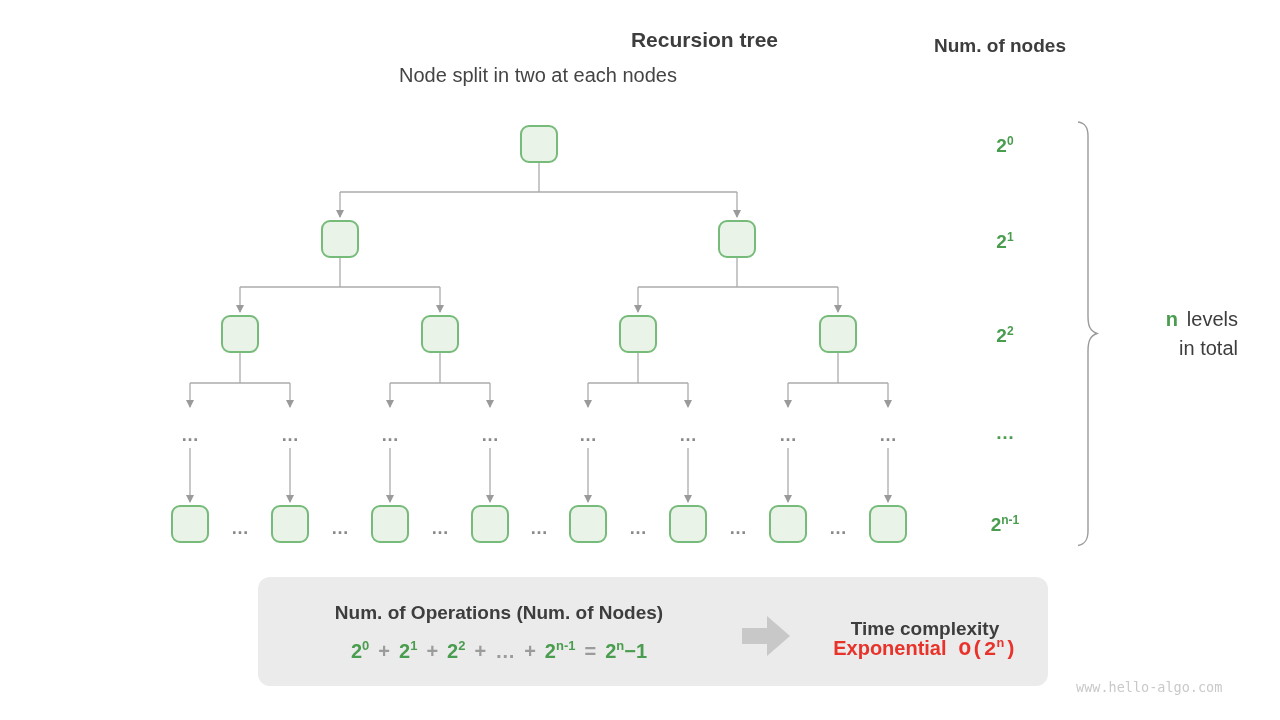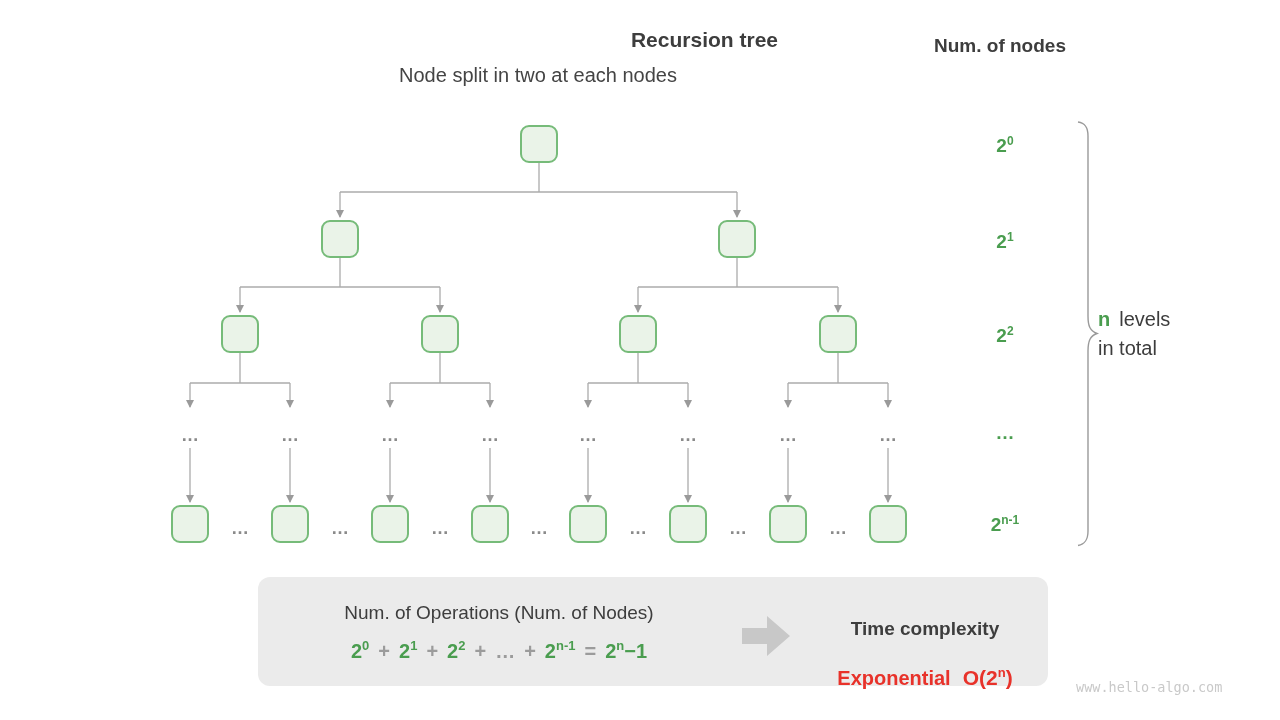--- a/index.html
+++ b/index.html
@@ -22,40 +22,40 @@
 
   .node{ position:absolute; width:38px; height:38px; border:2.5px solid var(--node-border);
          background:var(--node-fill); border-radius:9px; }
   .dots{ position:absolute; width:34px; height:20px; line-height:20px; text-align:center;
          font-size:18px; font-weight:bold; color:#8a8a8a; }
 
   .level-label{ position:absolute; left:960px; width:90px; height:26px; line-height:26px;
          text-align:center; font-size:19px; font-weight:bold; color:var(--green); }
   .level-label sup{ font-size:12px; }
 
-  .n-note{ position:absolute; left:1098px; top:305px; width:140px; text-align:left;
+  .n-note{ position:absolute; left:1098px; top:305px; width:140px; text-align:right;
          font-size:20px; color:var(--dark-text); line-height:29px; }
   .n-note .n{ color:var(--green); font-weight:bold; margin-right:9px; }
 
   .summary-box{ position:absolute; left:258px; top:577px; width:790px; height:109px;
          background:var(--box-bg); border-radius:12px; }
   .ops-title{ position:absolute; left:276px; top:602px; width:446px; text-align:center;
-         font-size:19px; font-weight:normal; color:var(--dark-text); }
+         font-size:19px; font-weight:bold; color:var(--dark-text); }
   .formula{ position:absolute; left:276px; top:638px; width:446px; display:flex;
          justify-content:center; align-items:baseline; column-gap:9px;
          font-size:20px; font-weight:bold; }
   .formula sup, .tc-value sup{ font-size:13px; }
   .tok.green{ color:var(--green); }
   .tok.gray{ color:var(--gray-text); }
   .tc-title{ position:absolute; left:800px; top:602px; width:250px; text-align:center;
          font-size:19px; font-weight:bold; color:var(--dark-text);margin-top:16px; }
   .tc-value{ position:absolute; left:800px; top:636px; width:250px; display:flex;
          justify-content:center; align-items:baseline; column-gap:12px;
-         font-size:20px; font-weight:bold; color:var(--red);margin-top:29px; }
-  .tc-value .mono{ font-family:Liberation Sans, sans-serif; font-size:21px; }
+         font-size:20px; font-weight:bold; color:var(--red); }
+  .tc-value .mono{ font-family:Liberation Mono, monospace; font-size:21px; }
 
   .block-arrow{ position:absolute; left:742px; top:614px; }
 
   .watermark{ position:absolute; left:1076px; top:679px; font-family:"DejaVu Sans Mono", monospace;
          font-size:13.5px; color:#c9c9c9; }
 </style>
 </head>
 <body>
 
 <div class="canvas">

